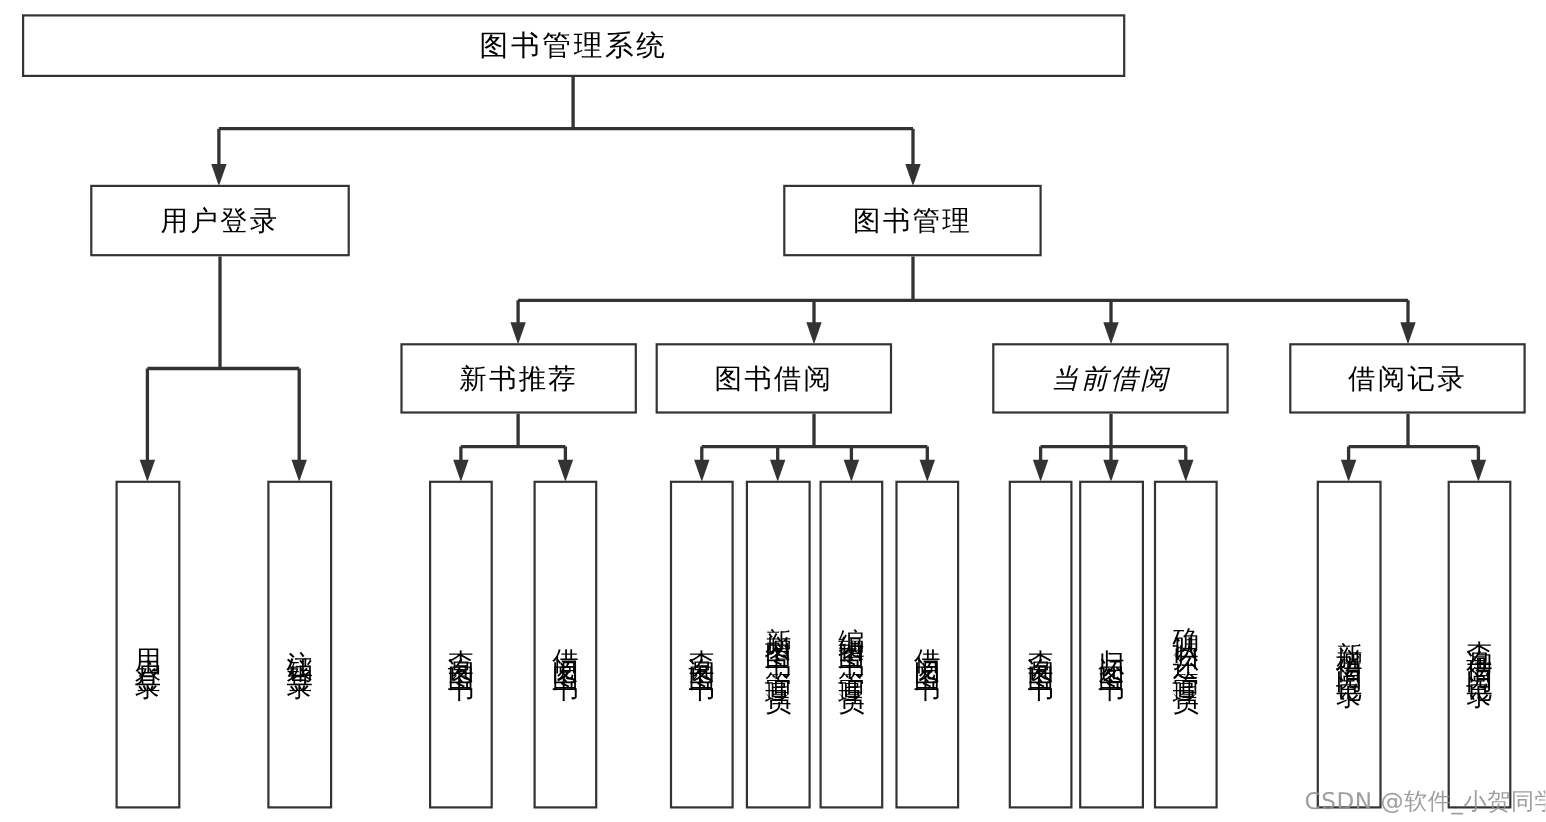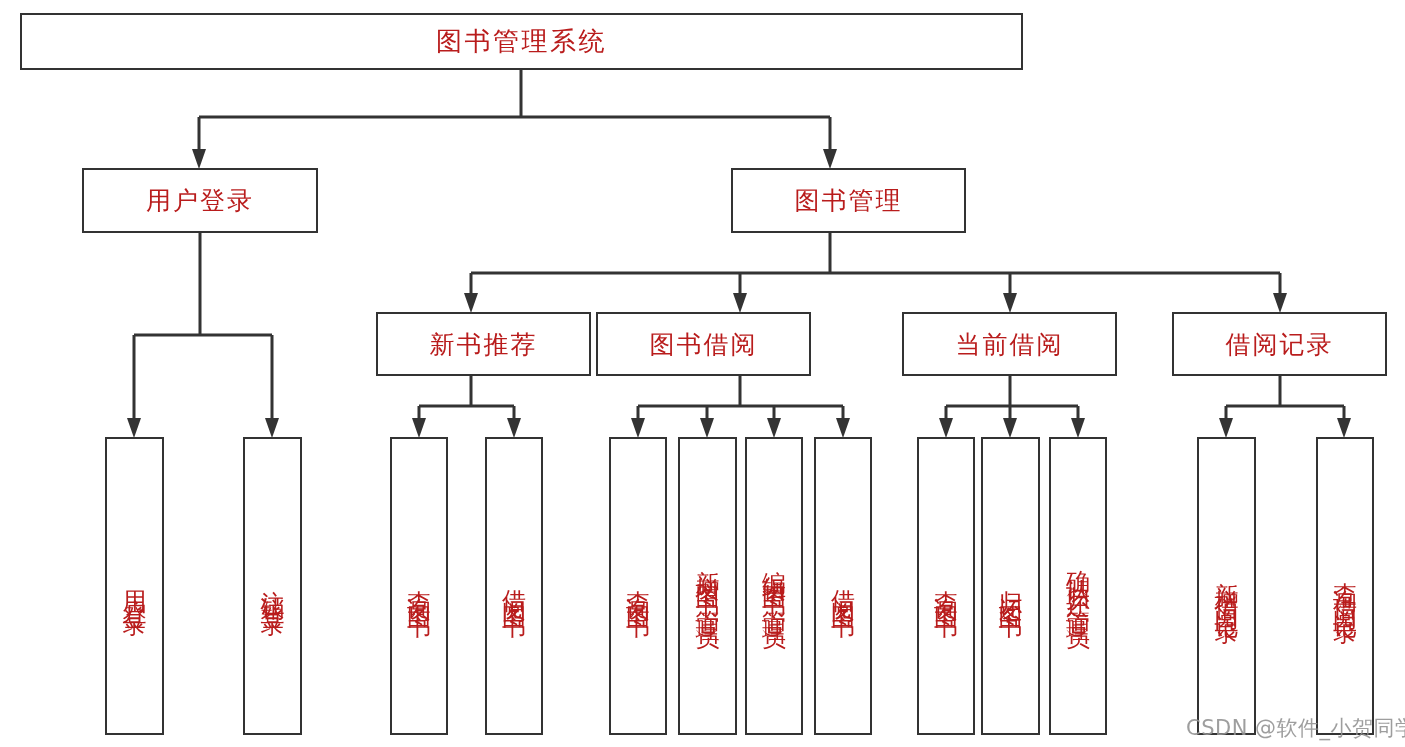--- a/index.html
+++ b/index.html
@@ -15,21 +15,21 @@
     position: absolute;
     left: 0; top: 0;
     width: 1405px; height: 747px;
     z-index: 0;
   }
   .node {
     position: absolute;
     box-sizing: border-box;
     border: 2.5px solid #333333;
     background: #ffffff;
-    color: #b91c1c;
+    color: #000000;
     display: flex;
     align-items: center;
     justify-content: center;
     z-index: 1;
   }
   .h-node {
     font-size: 25px;
     letter-spacing: 2px;
     white-space: nowrap;
   }
@@ -121,25 +121,25 @@
     </g>
     <g fill="#333333" stroke="none">
       <polygon points="1219,418 1233,418 1226,438"></polygon>
       <polygon points="1337,418 1351,418 1344,438"></polygon>
     </g>
   </svg>
 
   <div class="node h-node root-node" style="left:20px; top:13px; width:1003px; height:57px;">图书管理系统</div>
 
   <div class="node h-node" style="left:82px; top:168px; width:236px; height:65px;">用户登录</div>
-  <div class="node h-node" style="left:712px; top:168px; width:235px; height:65px;margin-left:19px;">图书管理</div>
+  <div class="node h-node" style="left:712px; top:168px; width:235px; height:65px;">图书管理</div>
 
-  <div class="node h-node" style="left:364px; top:312px; width:215px; height:64px;margin-left:12px;">新书推荐</div>
+  <div class="node h-node" style="left:364px; top:312px; width:215px; height:64px;">新书推荐</div>
   <div class="node h-node" style="left:596px; top:312px; width:215px; height:64px;">图书借阅</div>
-  <div class="node h-node" style="left:902px; top:312px; width:215px; height:64px;">当前借阅</div>
+  <div class="node h-node" style="left:902px; top:312px; width:215px; height:64px;font-style:italic;">当前借阅</div>
   <div class="node h-node" style="left:1172px; top:312px; width:215px; height:64px;">借阅记录</div>
 
   <div class="node v-node" style="left:105px; top:437px; width:59px; height:298px;">用户登录</div>
   <div class="node v-node" style="left:243px; top:437px; width:59px; height:298px;">注销登录</div>
 
   <div class="node v-node" style="left:390px; top:437px; width:58px; height:298px;">查询图书</div>
   <div class="node v-node" style="left:485px; top:437px; width:58px; height:298px;">借阅图书</div>
 
   <div class="node v-node" style="left:609px; top:437px; width:58px; height:298px;">查询图书</div>
   <div class="node v-node" style="left:678px; top:437px; width:59px; height:298px;">新增图书（管理员）</div>

